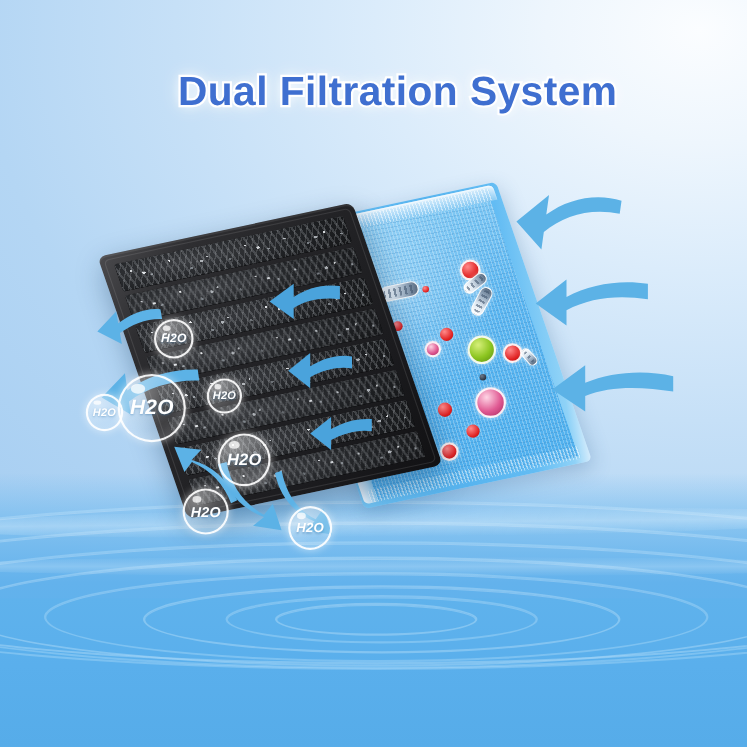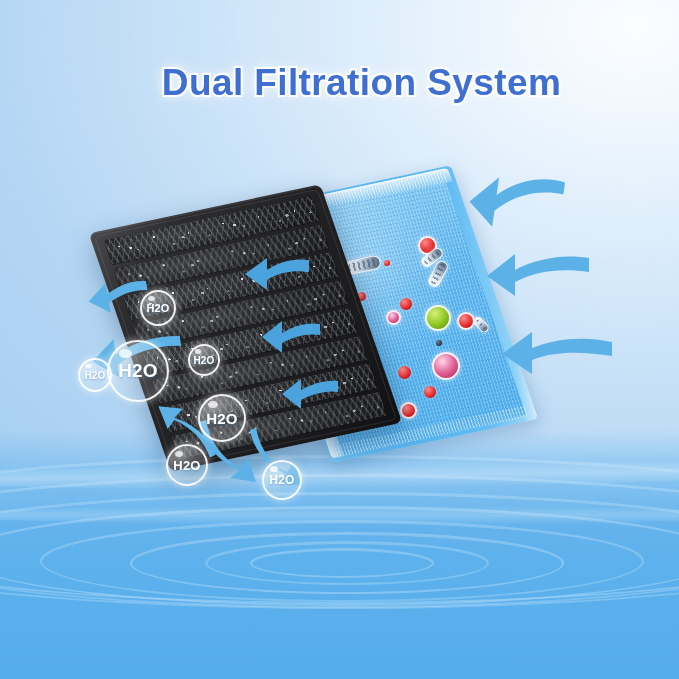--- a/index.html
+++ b/index.html
@@ -159,20 +159,21 @@
   
   .h2o{
     position:absolute;border-radius:50%;
     display:flex;align-items:center;justify-content:center;
     color:#ffffff;font-weight:bold;
     border:2px solid rgba(255,255,255,.92);
     background:radial-gradient(circle at 32% 28%, rgba(255,255,255,.42), rgba(255,255,255,.10) 58%, rgba(255,255,255,.04) 100%);
     box-shadow:0 0 8px rgba(255,255,255,.55), 0 0 16px rgba(255,255,255,.25) inset;
     text-shadow:0 1px 2px rgba(60,120,170,.45);
     letter-spacing:.2px;
+    font-style:italic;
   }
   .h2o:before{
     content:"";position:absolute;left:18%;top:12%;width:22%;height:16%;
     border-radius:50%;background:rgba(255,255,255,.75);filter:blur(.6px);
   }
 
   
   .germ{position:absolute;border-radius:50%;}
   .g-red{background:radial-gradient(circle at 34% 30%,#ff8a8a,#e02020 65%,#a50f0f);box-shadow:0 0 3px rgba(255,255,255,.5);}
   .g-dark{background:radial-gradient(circle at 34% 30%,#6d7b8c,#2a3442 70%);}

